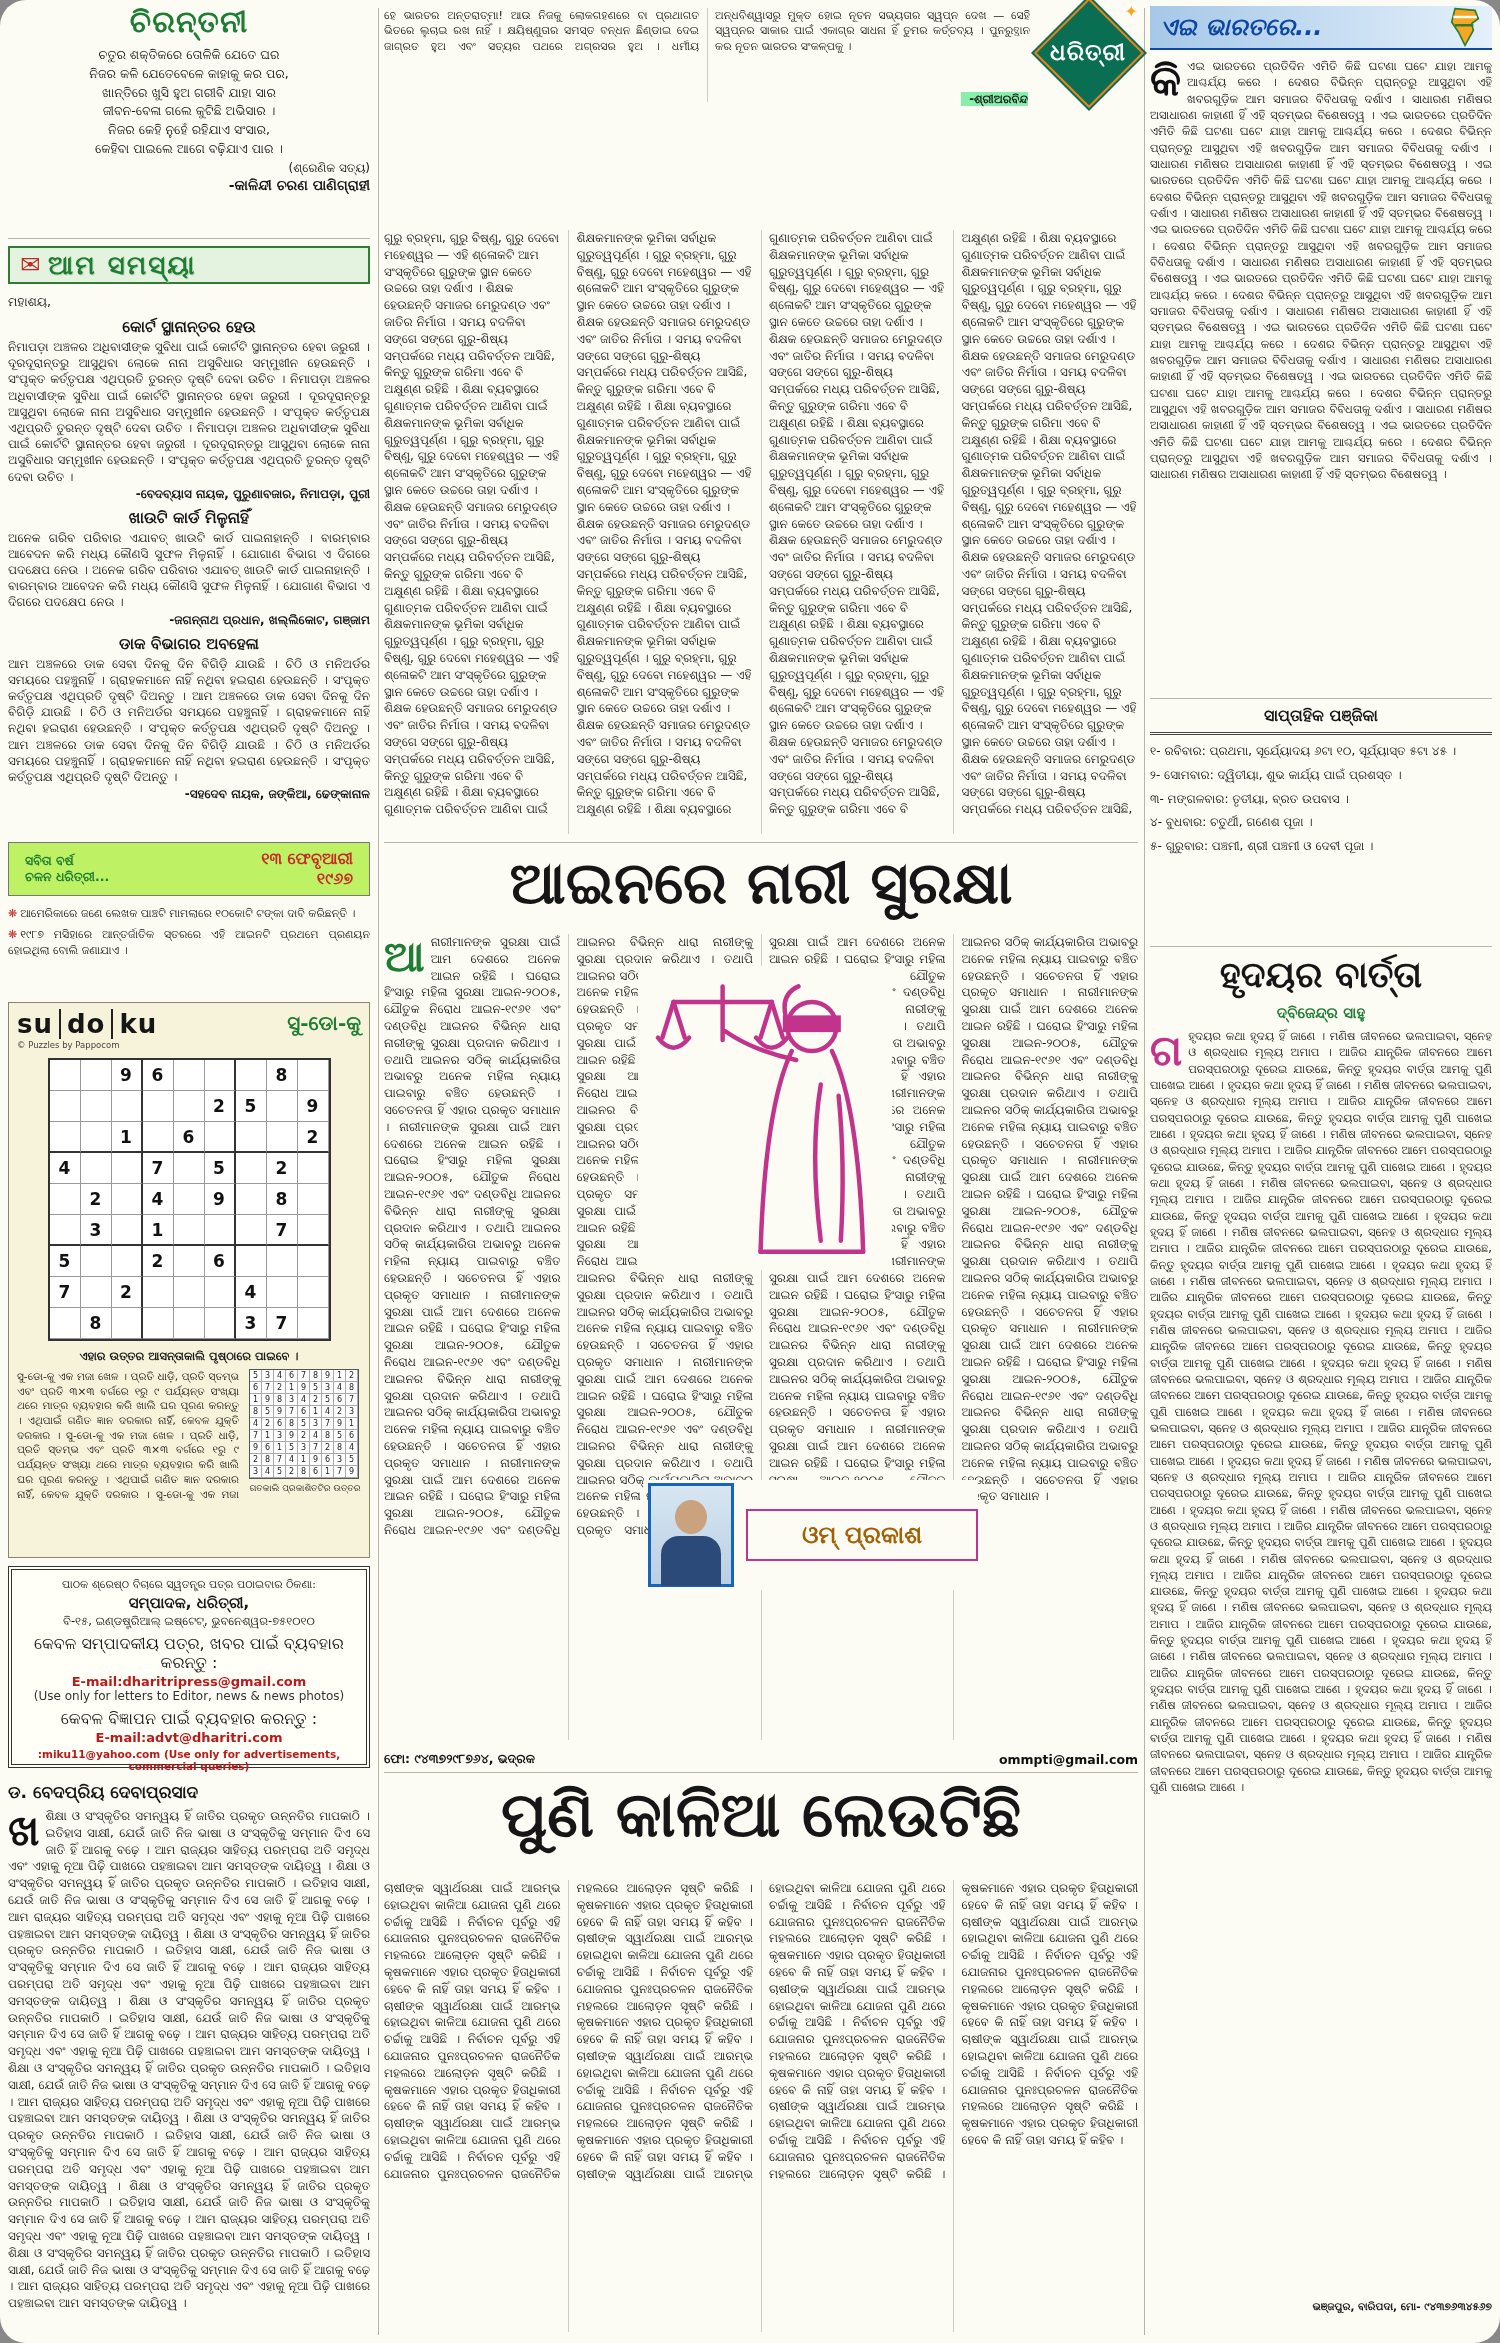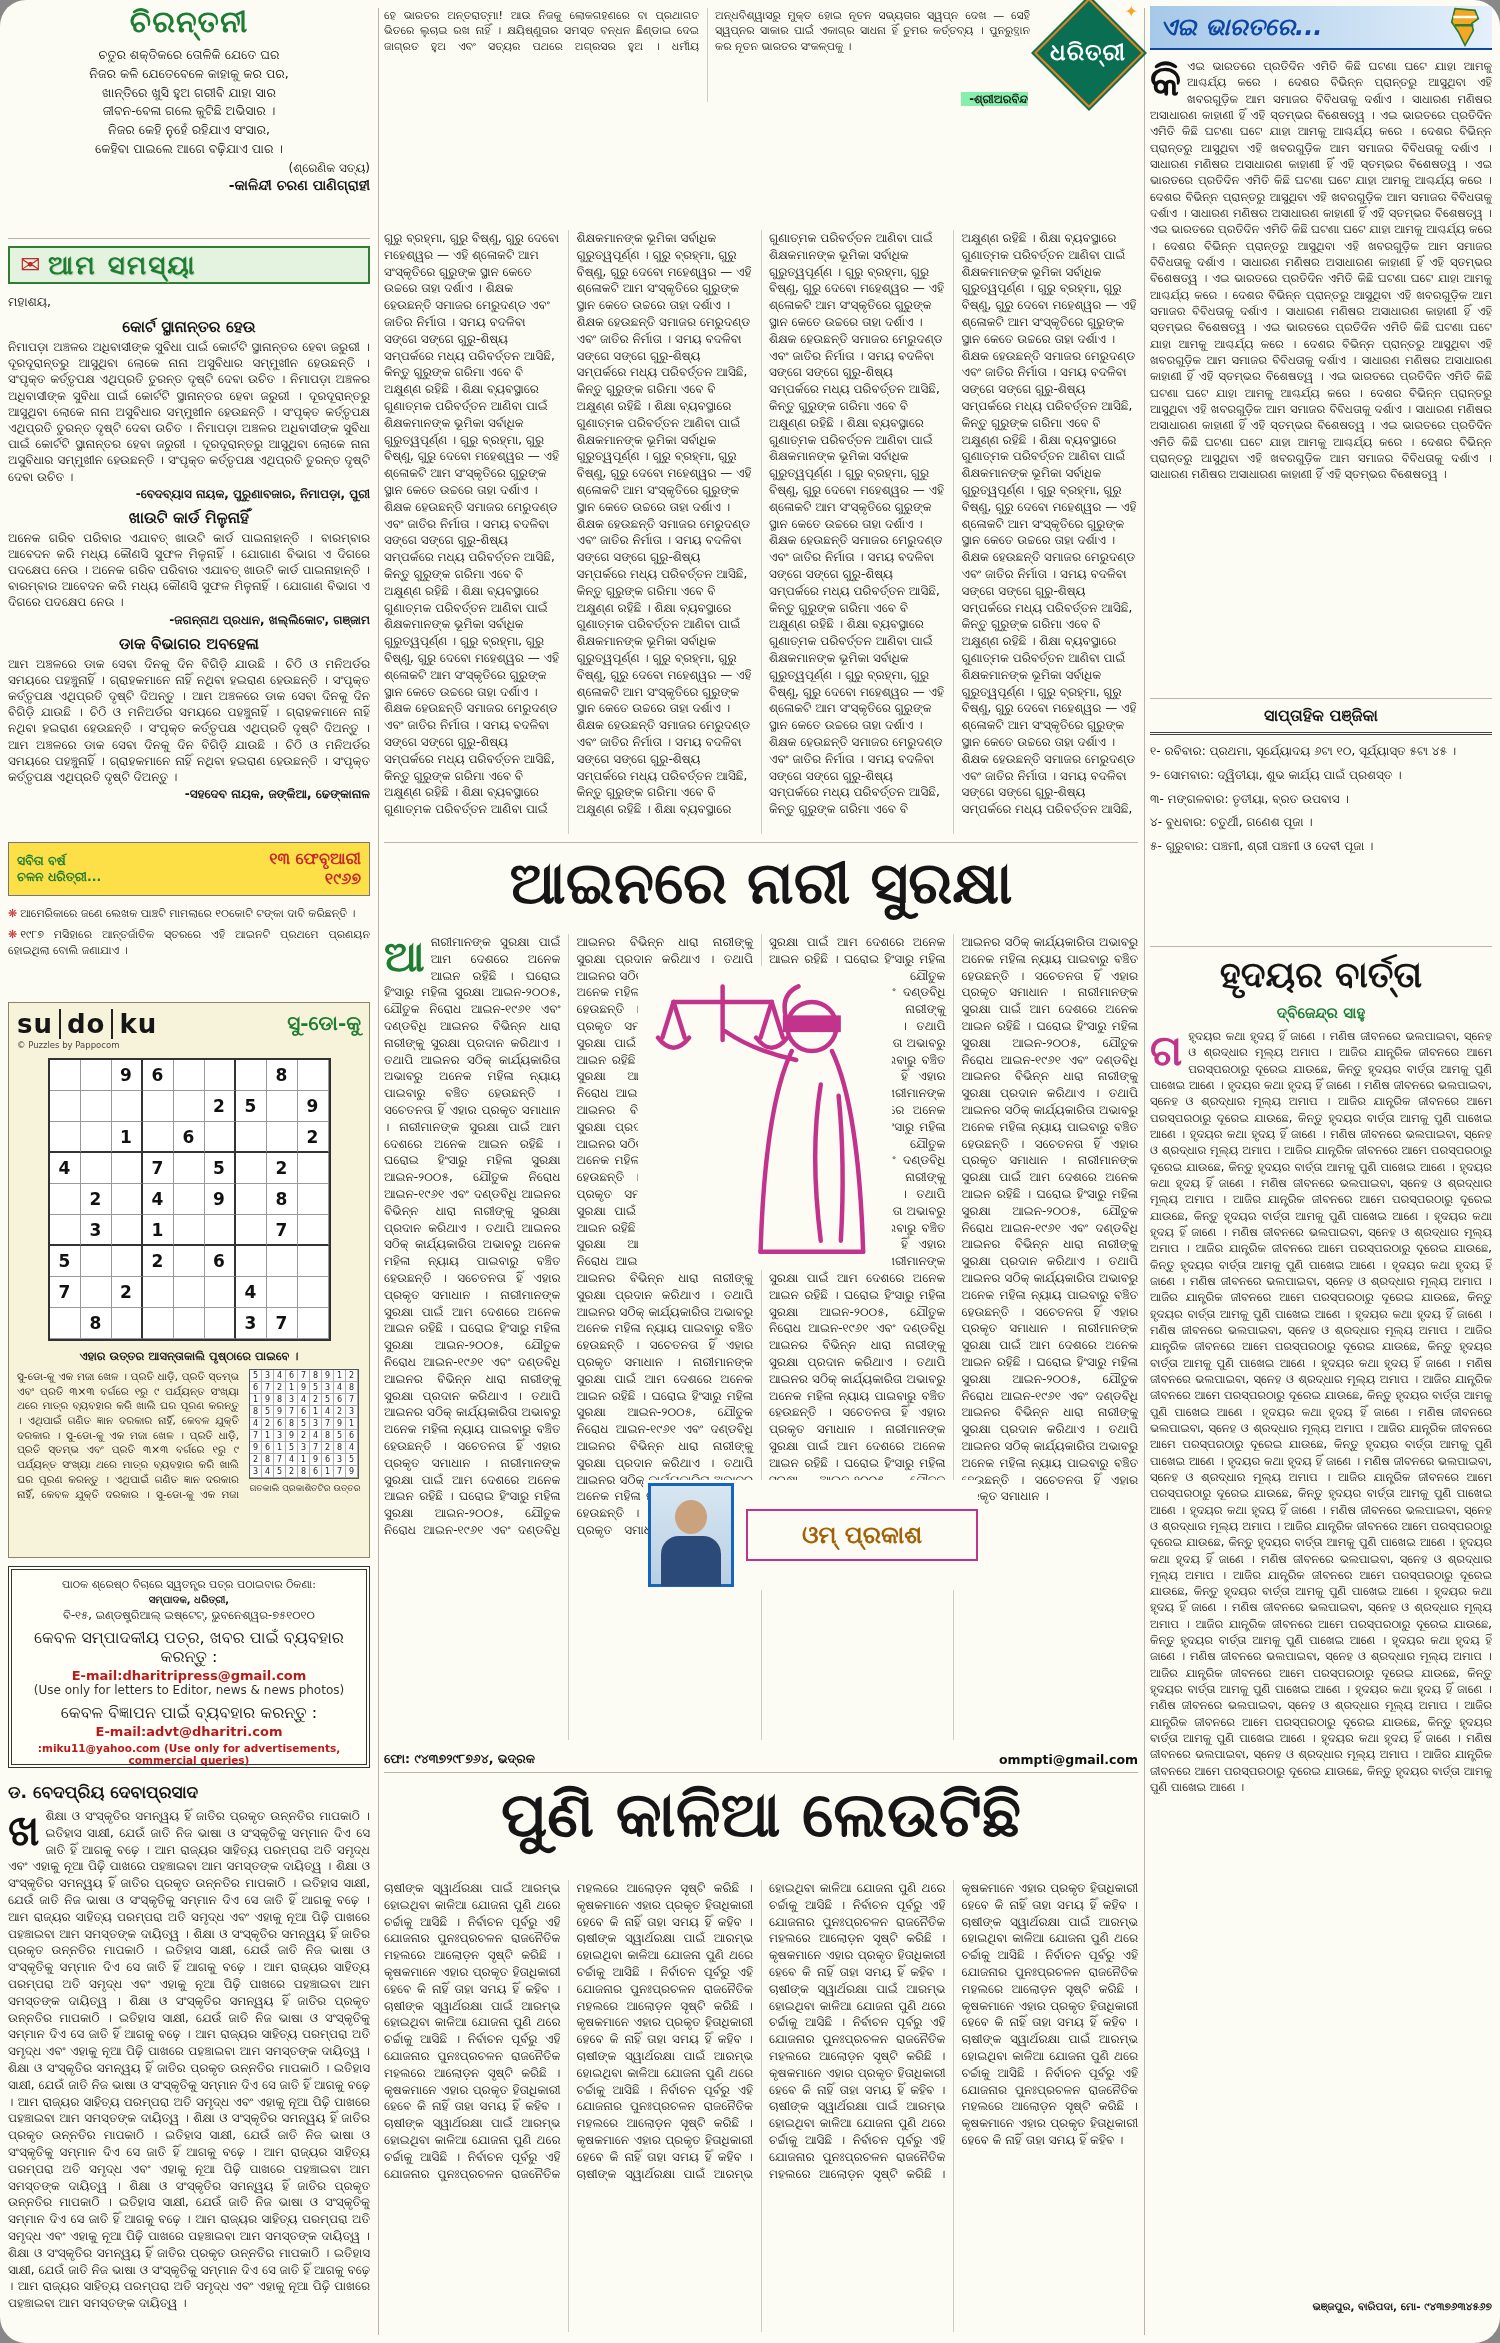--- a/index.html
+++ b/index.html
@@ -20,21 +20,21 @@
   .ama-header{display:flex;align-items:center;gap:8px;border:2px solid #2e7d32;background:#e4f2e0;
               padding:4px 10px;height:38px;box-sizing:border-box;}
   .ama-header .env{font-size:24px;color:#c62828;line-height:1;}
   .ama-title{color:#1e7d32;font-size:26px;font-weight:800;letter-spacing:2px;text-shadow:1px 1px 0 #bcd9b4;}
   .salutation{font-size:12.5px;margin-bottom:4px;}
   .letter-title{font-size:15.5px;font-weight:800;text-align:center;margin:8px 0 3px;}
   .letter-body{font-size:12px;line-height:1.35;}
   .letter-byline{font-size:12px;font-weight:bold;text-align:right;margin-top:2px;}
 
   .date-box{display:flex;align-items:center;justify-content:space-between;border:1.5px solid #777;
-            padding:4px 8px;box-sizing:border-box;height:54px;background:#fde047;}
+            padding:4px 16px;box-sizing:border-box;height:54px;background:#bef264;}
   .date-left{font-size:12.5px;font-weight:bold;color:#1e7d32;line-height:1.3;}
   .date-right{font-size:16px;font-weight:800;color:#c62828;text-align:right;line-height:1.25;}
 
   .note-line{font-size:11px;line-height:1.4;margin-bottom:6px;}
   .note-line .bullet{color:#c62828;font-weight:bold;margin-right:3px;}
 
   .sudoku-box{border:1.5px solid #8a8468;background:#f7f3da;box-sizing:border-box;padding:8px 8px 6px;}
   .sud-header{display:flex;align-items:flex-start;justify-content:space-between;}
   .sud-logo{font-size:26px;font-weight:800;letter-spacing:1px;line-height:1;}
   .sud-logo span{padding:0 6px;border-left:2px solid #222;}
@@ -51,21 +51,21 @@
   .sud-bottom{display:flex;gap:10px;}
   .sud-howto{flex:1;font-size:10.5px;line-height:1.4;height:132px;overflow:hidden;}
   .sd-mini{display:grid;grid-template-columns:repeat(9,12px);grid-auto-rows:12px;border:1.5px solid #555;
            background:#fff;width:108px;}
   .sd-mini div{border-right:1px solid #aaa;border-bottom:1px solid #aaa;font-size:8px;display:flex;
            align-items:center;justify-content:center;color:#222;}
   .sud-sol-label{font-size:9px;text-align:center;margin-top:4px;width:112px;line-height:1.3;}
 
   .contact-box{border:4px double #333;box-sizing:border-box;padding:8px 10px;text-align:center;background:#fffef7;}
   .cb-l1{font-size:11px;}
-  .cb-l2{font-size:10px;font-weight:800;margin-top:3px;}
+  .cb-l2{font-size:15px;font-weight:800;margin-top:3px;}
   .cb-l3{font-size:11.5px;margin-top:2px;}
   .cb-l4{font-size:16px;margin-top:6px;}
   .cb-email{font-size:13px;font-weight:800;color:#b71c1c;margin-top:2px;}
   .cb-en{font-size:12px;color:#333;}
   .cb-email3{font-size:10.5px;font-weight:bold;color:#b71c1c;margin-top:3px;}
 
   .left-author{font-size:17px;font-weight:800;margin-bottom:6px;}
   .left-art-body{font-size:12px;line-height:1.4;}
 
   

